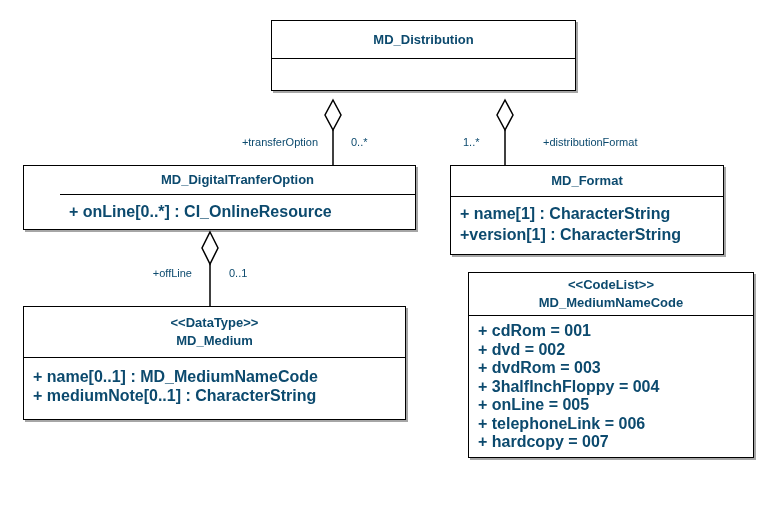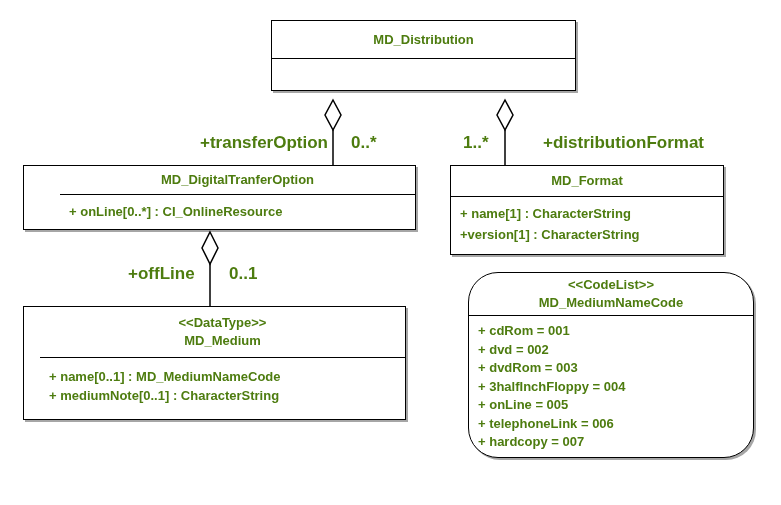--- a/index.html
+++ b/index.html
@@ -2,21 +2,21 @@
 <html><head>
 <meta charset="utf-8">
 <style>
   html, body { margin: 0; padding: 0; background: #ffffff; }
   .canvas {
     position: relative;
     width: 781px;
     height: 505px;
     background: #ffffff;
     font-family: "Liberation Sans", "DejaVu Sans", sans-serif;
-    color: #4d7c0f;
+    color: #0c4a6e;
     overflow: hidden;
   }
   .overlay {
     position: absolute;
     left: 0; top: 0;
     width: 781px; height: 505px;
     pointer-events: none;
   }
   .uml-class {
     position: absolute;
@@ -33,51 +33,51 @@
     flex-direction: column;
     align-items: center;
     justify-content: center;
     text-align: center;
     font-size: 13px;
     line-height: 18px;
     font-weight: bold;
   }
   .uml-attrs {
     box-sizing: border-box;
-    font-size: 13px;
+    font-size: 16px;
     font-weight: bold;
     padding-left: 9px;
     padding-right: 4px;
   }
   .attr-row { white-space: nowrap; }
   
   #box-distribution { left: 271px; top: 20px;  width: 305px; height: 71px; }
   #box-distribution .uml-header { height: 38px; }
   #box-distribution .uml-attrs  { height: 30px; }
 
   #box-dto { left: 23px; top: 165px; width: 393px; height: 65px; padding-left: 36px; }
   #box-dto .uml-header { height: 29px; }
   #box-dto .uml-attrs  { height: 33px; display: flex; align-items: center; }
 
   #box-format { left: 450px; top: 165px; width: 274px; height: 90px; }
   #box-format .uml-header { height: 31px; }
   #box-format .uml-attrs  { padding-top: 6px; line-height: 21px; }
 
-  #box-medium { left: 23px; top: 306px; width: 383px; height: 114px; padding-left: 16px; }
+  #box-medium { left: 23px; top: 306px; width: 383px; height: 114px; }
   #box-medium .uml-header { height: 51px; }
   #box-medium .uml-attrs  { padding-top: 9px; line-height: 19px; }
 
-  #box-mnc { left: 468px; top: 272px; width: 286px; height: 186px; border-radius: 30px; }
+  #box-mnc { left: 468px; top: 272px; width: 286px; height: 186px; }
   #box-mnc .uml-header { height: 43px; }
   #box-mnc .uml-attrs  { padding-top: 6px; line-height: 18.5px; }
 
   .edge-label {
     position: absolute;
-    font-size: 17px;
-    font-weight: bold;
+    font-size: 11px;
+    font-weight: normal;
     line-height: 15px;
     white-space: nowrap;
   }
   #lbl-transferoption { left: 200px; top: 135px; width: 118px; text-align: right; }
   #lbl-mult-transfer  { left: 351px; top: 135px; }
   #lbl-mult-format    { left: 463px; top: 135px; }
   #lbl-distributionformat { left: 543px; top: 135px; }
   #lbl-offline        { left: 128px; top: 266px; width: 64px; text-align: right; }
   #lbl-mult-offline   { left: 229px; top: 266px; }
 </style>

